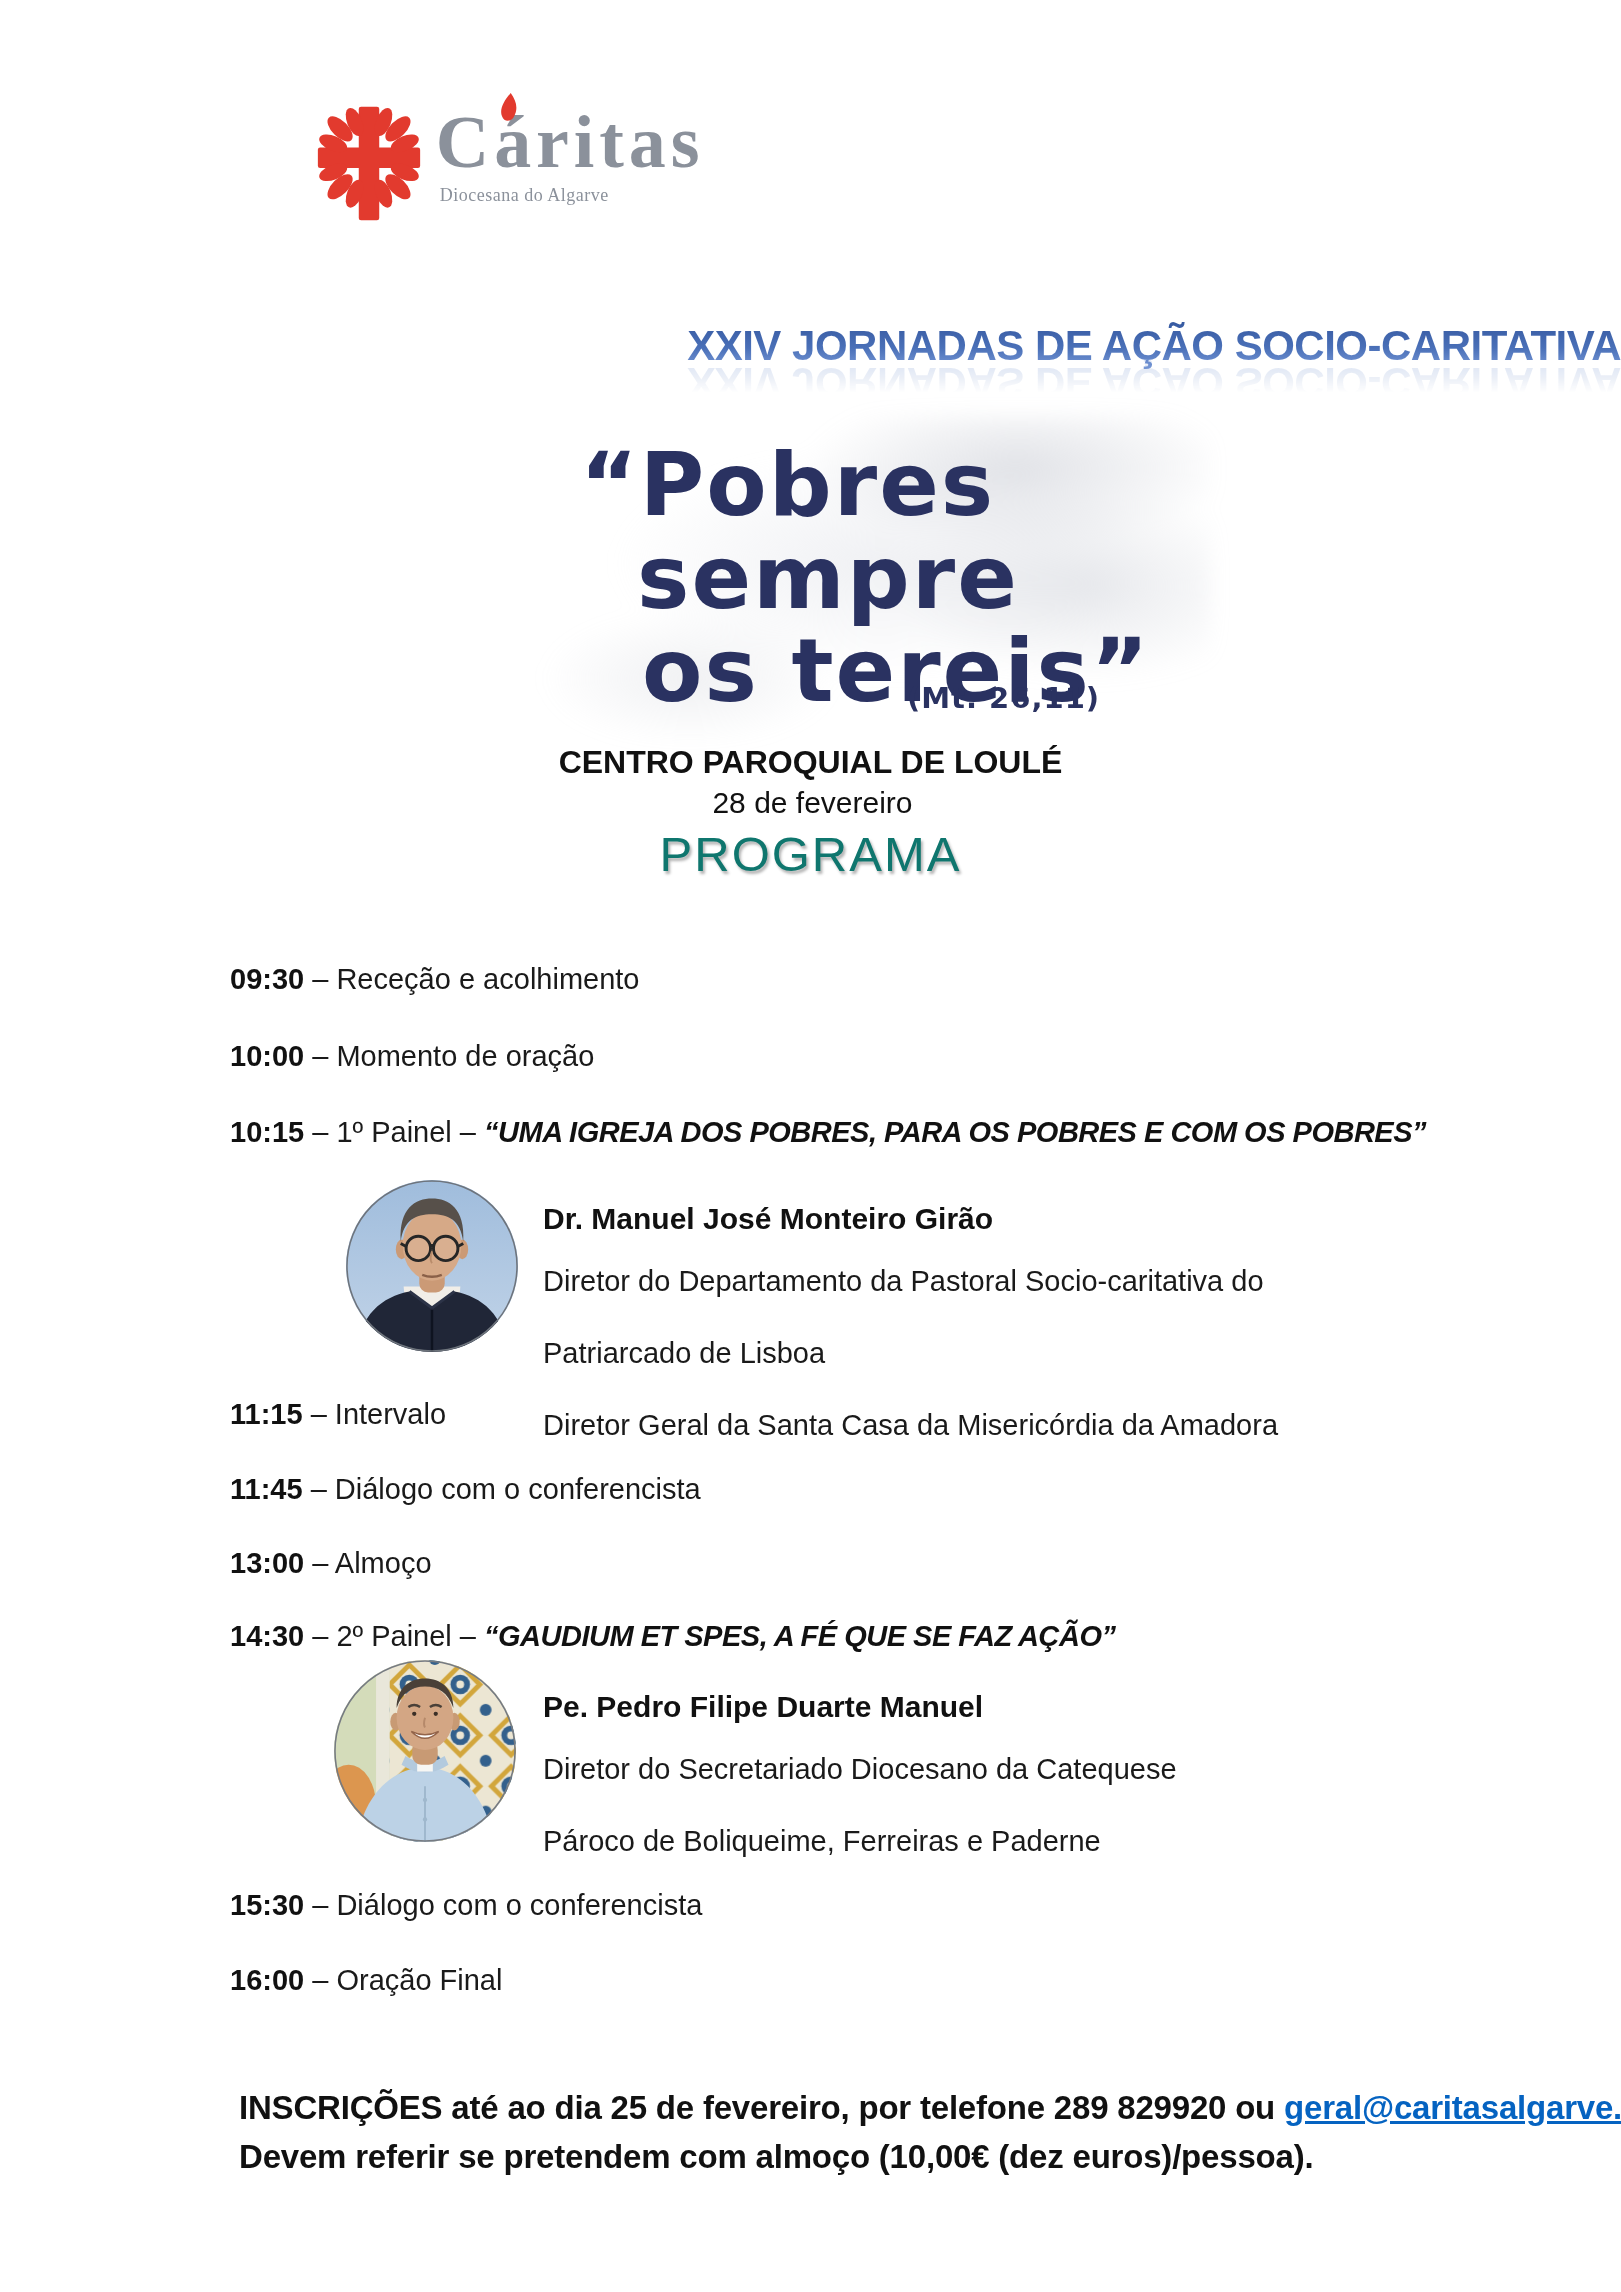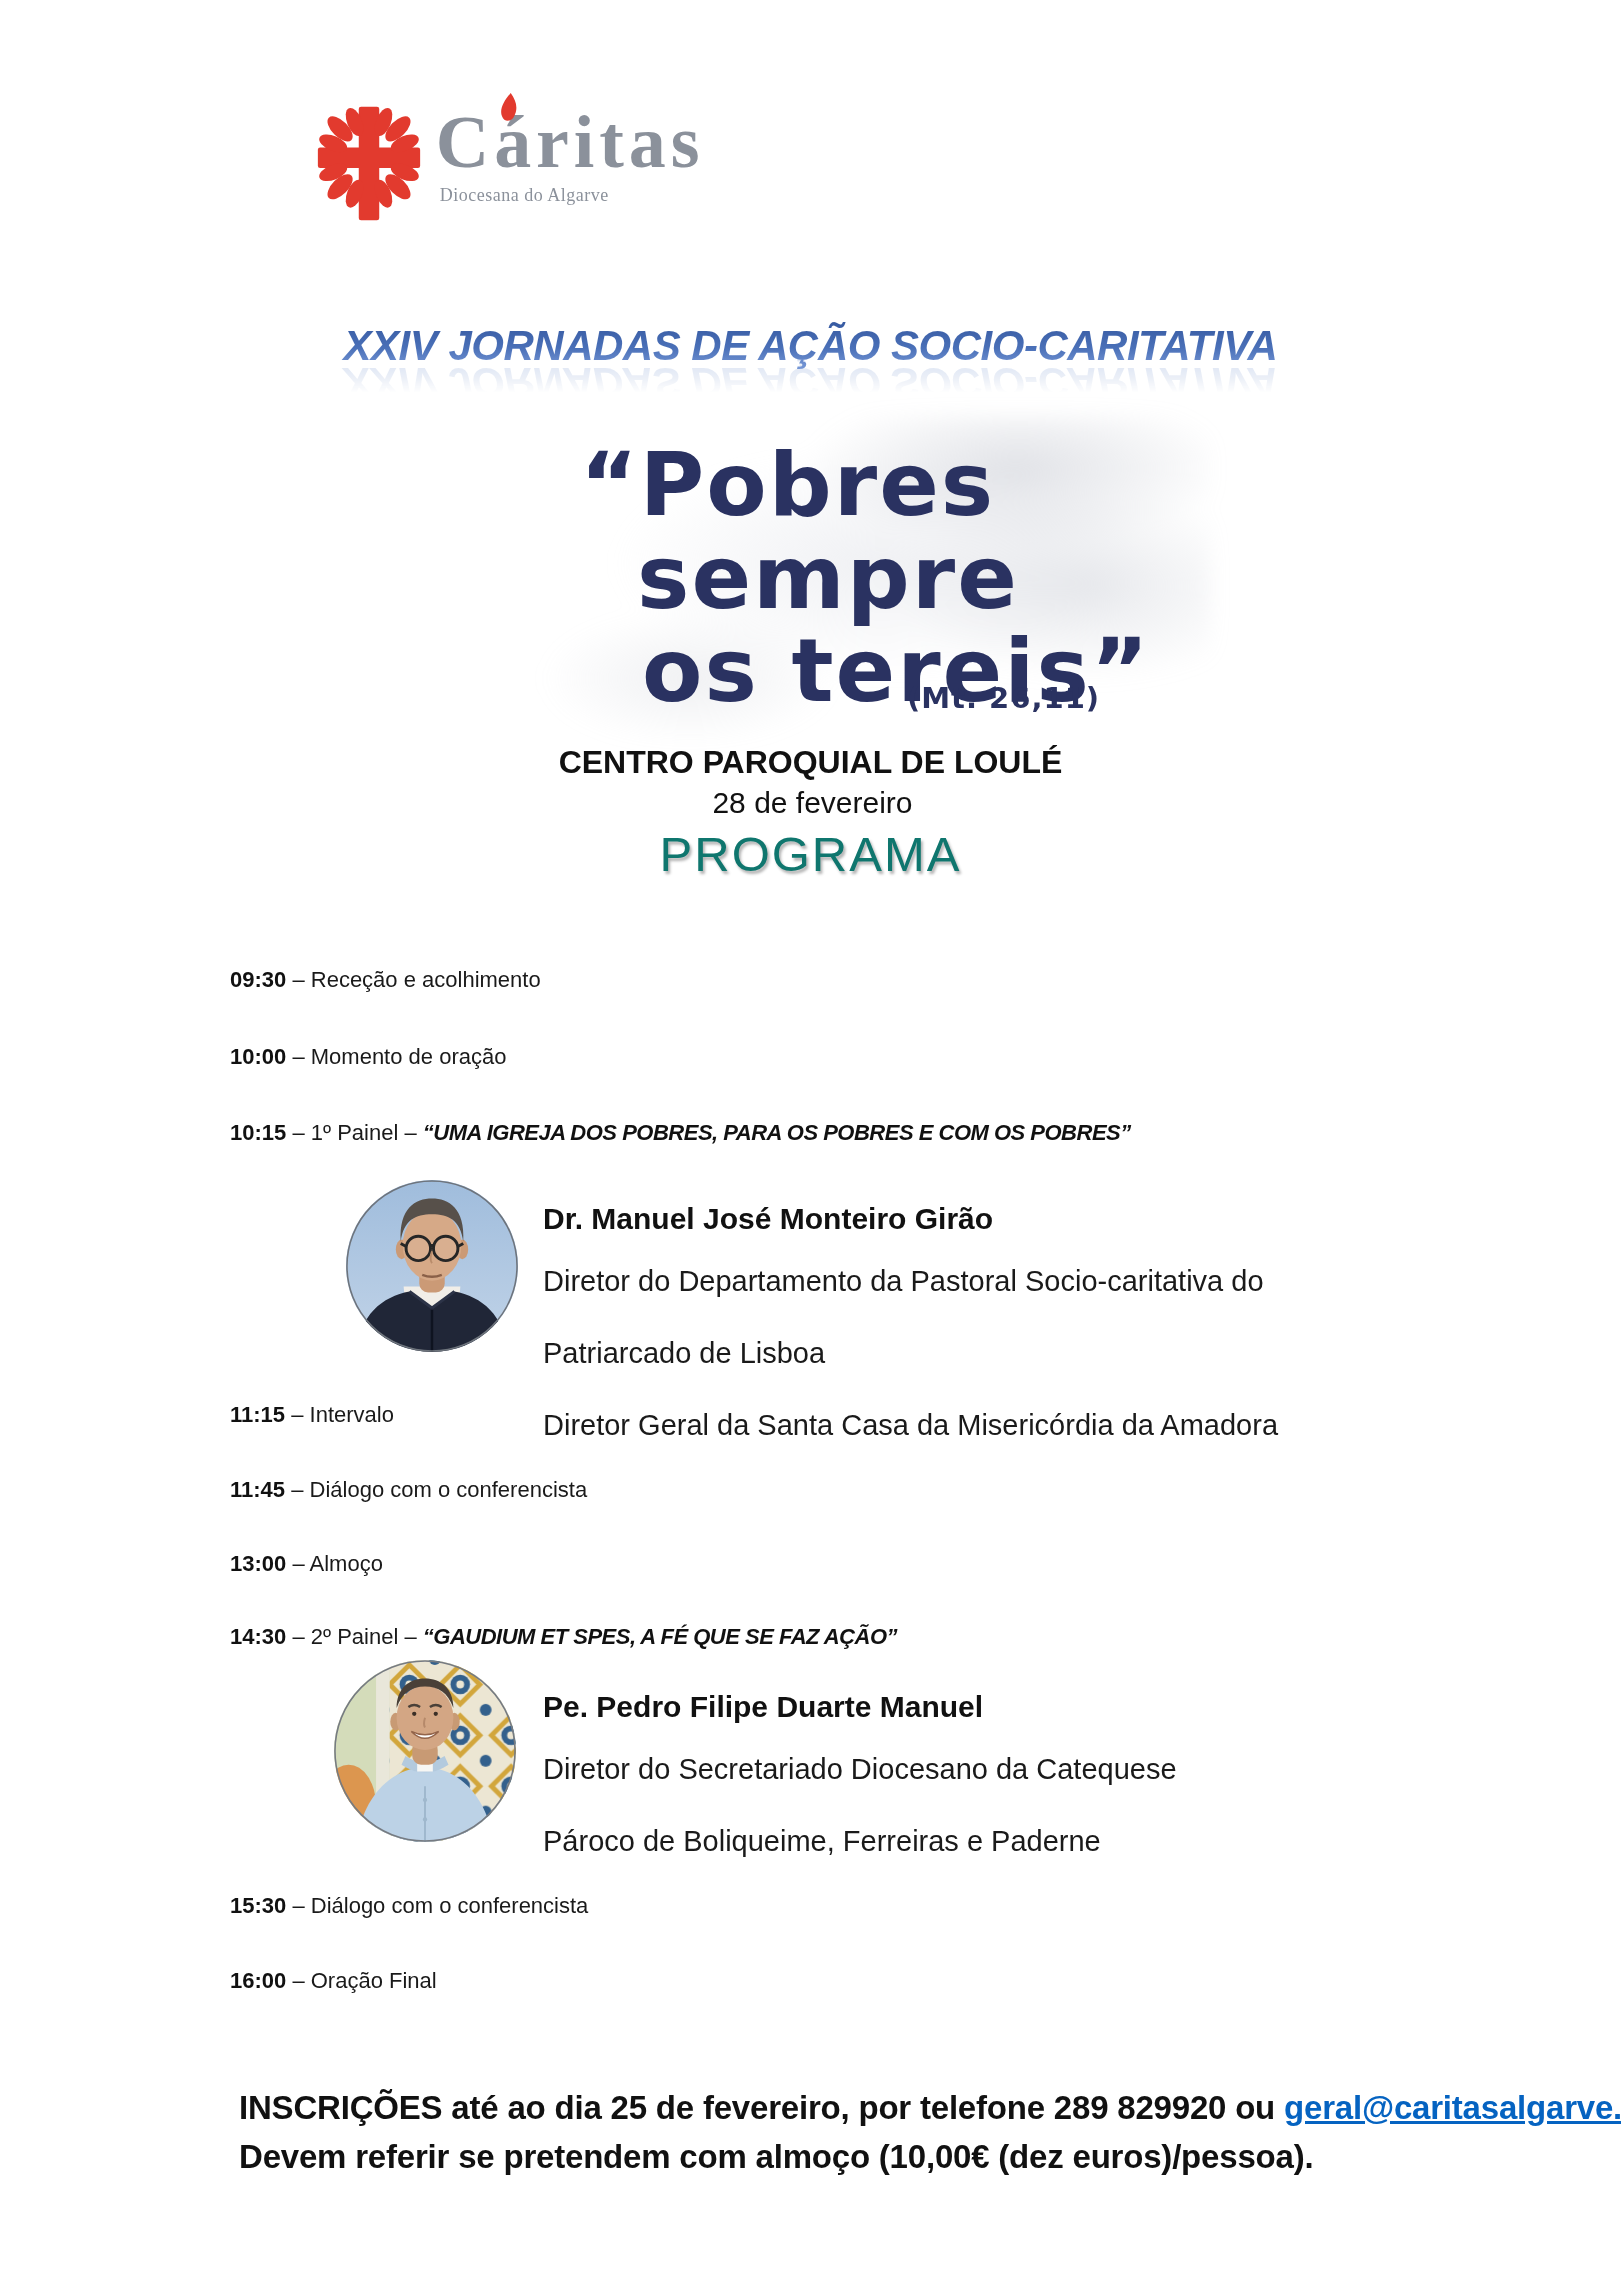--- a/index.html
+++ b/index.html
@@ -23,21 +23,21 @@
     color:#8b919b;letter-spacing:4.9px;
   }
   .accent-flame{position:absolute;left:63px;top:-7.8px;width:19.6px;height:31px;}
   .brand-sub{
     font-family:"Liberation Serif",serif;
     font-size:18px;line-height:29px;color:#8b919b;letter-spacing:0.5px;
     margin-top:0px;padding-left:3.9px;
   }
 
   
-  .doc-title-wrap{position:absolute;left:0;right:0;top:282px;text-align:center;font-style:italic;}
+  .doc-title-wrap{position:absolute;left:0;right:0;top:282px;text-align:right;}
   .doc-title{
     display:block;
     font-size:42px;font-weight:bold;letter-spacing:-0.5px;
     background:linear-gradient(180deg,#35589f 0%,#4a70b8 55%,#7d9dda 100%);
     -webkit-background-clip:text;background-clip:text;color:transparent;
     line-height:51px;
   }
   .doc-title.reflect{
     transform:scaleY(-1);
     margin-top:-13.7px;
@@ -76,21 +76,21 @@
   
   .venue{position:absolute;left:0;right:0;top:706px;text-align:center;
     font-size:32px;font-weight:bold;color:#111;}
   .event-date{position:absolute;left:4px;right:0;top:748px;text-align:center;
     font-size:30px;font-weight:normal;color:#111;}
   .program-heading{position:absolute;left:0;right:0;top:788px;text-align:center;
     font-size:49px;font-weight:normal;letter-spacing:2px;color:#0f766e;
     text-shadow:2px 2.9px 2.9px rgba(0,0,0,0.30);}
 
   
-  .row{position:absolute;left:230px;right:39px;font-size:22px;line-height:37px;white-space:nowrap;}
+  .row{position:absolute;left:230px;right:39px;font-size:29px;line-height:37px;white-space:nowrap;}
   .row .t{font-weight:bold;color:#111;}
   .row .x{color:#1a1a1a;}
   .row .pq{font-weight:bold;font-style:italic;letter-spacing:-0.5px;color:#111;}
 
   
   .photo{position:absolute;border-radius:50%;}
   .sp-text{position:absolute;left:543px;width:828px;}
   .sp-name{font-size:30px;font-weight:bold;line-height:52px;color:#111;}
   .sp-role{font-size:29px;line-height:72px;color:#1a1a1a;}
 

